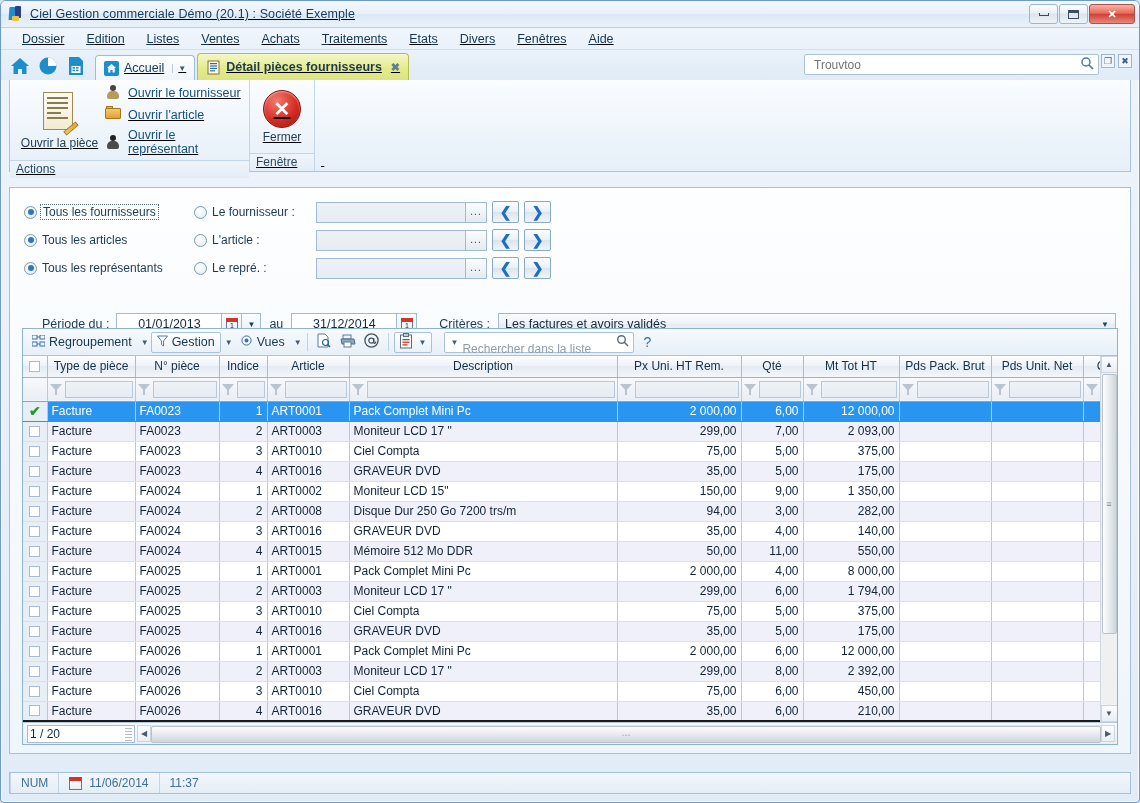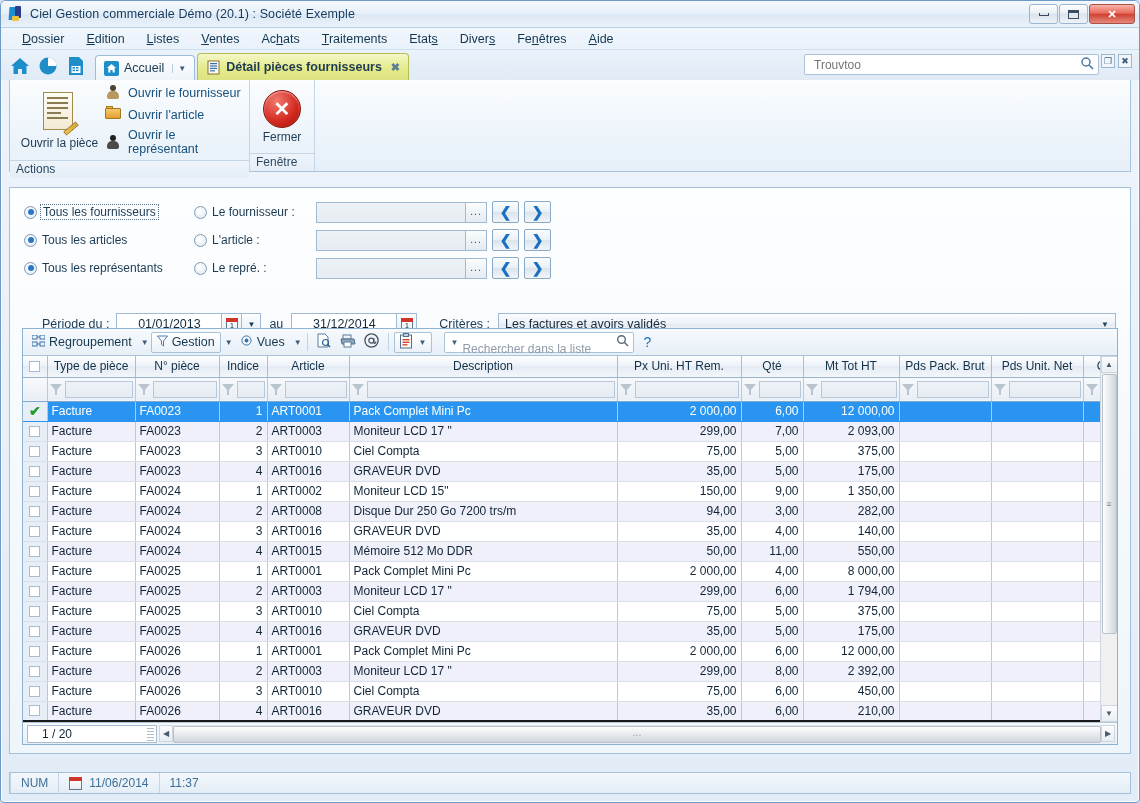--- a/index.html
+++ b/index.html
@@ -12,20 +12,21 @@
     overflow:hidden;
     -webkit-font-smoothing:antialiased;
   }
   .window {
     position:absolute; left:0; top:0; width:1140px; height:803px;
     background:linear-gradient(180deg,#eef4fb 0%,#e2ecf7 100%);
     border:1px solid #6e9ac7;
     border-radius:6px 6px 4px 4px;
     box-shadow:inset 0 0 0 1px rgba(255,255,255,.8);
     overflow:hidden;
+    text-decoration:underline;
   }
 
   
   .titlebar {
     height:27px; position:relative;
     background:linear-gradient(180deg,#f4f8fc 0%,#e7f0f9 48%,#dce8f5 52%,#eaf2fa 100%);
     border-bottom:1px solid #b9d0e6;
     display:flex; align-items:center;
   }
   .title-icon {
@@ -301,23 +302,23 @@
               display:flex; align-items:center; justify-content:center; color:#7c8793; font-size:9px;}
   .vs-track { flex:1; }
 
   
   .gridfooter {
     height:22px; display:flex; align-items:center;
     background:linear-gradient(180deg,#f6f9fc,#e9eff6);
     border-top:1px solid #b2c7dc;
   }
   .pagecnt {
-    width:130px; height:18px; margin-left:4px;
+    width:108px; height:18px; margin-left:4px;
     border:1px solid #a8bdd1; background:#fff;
-    display:flex; align-items:center; padding-left:14px; font-size:12px; color:#10263a;
+    display:flex; align-items:center; padding-left:2px; font-size:12px; color:#10263a;
     position:relative;
   }
   .pagecnt .grip { position:absolute; right:2px; top:1px; width:7px; height:14px;
     background:repeating-linear-gradient(0deg,#b0bdc9 0 1px,transparent 1px 3px); }
   .hscroll { flex:1; height:18px; margin:0 2px; display:flex; align-items:center; }
   .hs-btn { width:14px; height:17px; display:flex; align-items:center; justify-content:center;
             background:linear-gradient(180deg,#fbfcfd,#e9eef3); border:1px solid #cbd6e0; color:#4a5b6b; font-size:8px;}
   .hs-track { flex:1; height:17px; background:#f0f0f0; border-top:1px solid #dde3e9; position:relative;}
   .hs-thumb { position:absolute; left:0; top:0; height:17px; width:100%;
               background:linear-gradient(180deg,#fdfdfd,#e2e6ea 60%,#cfd5db);

